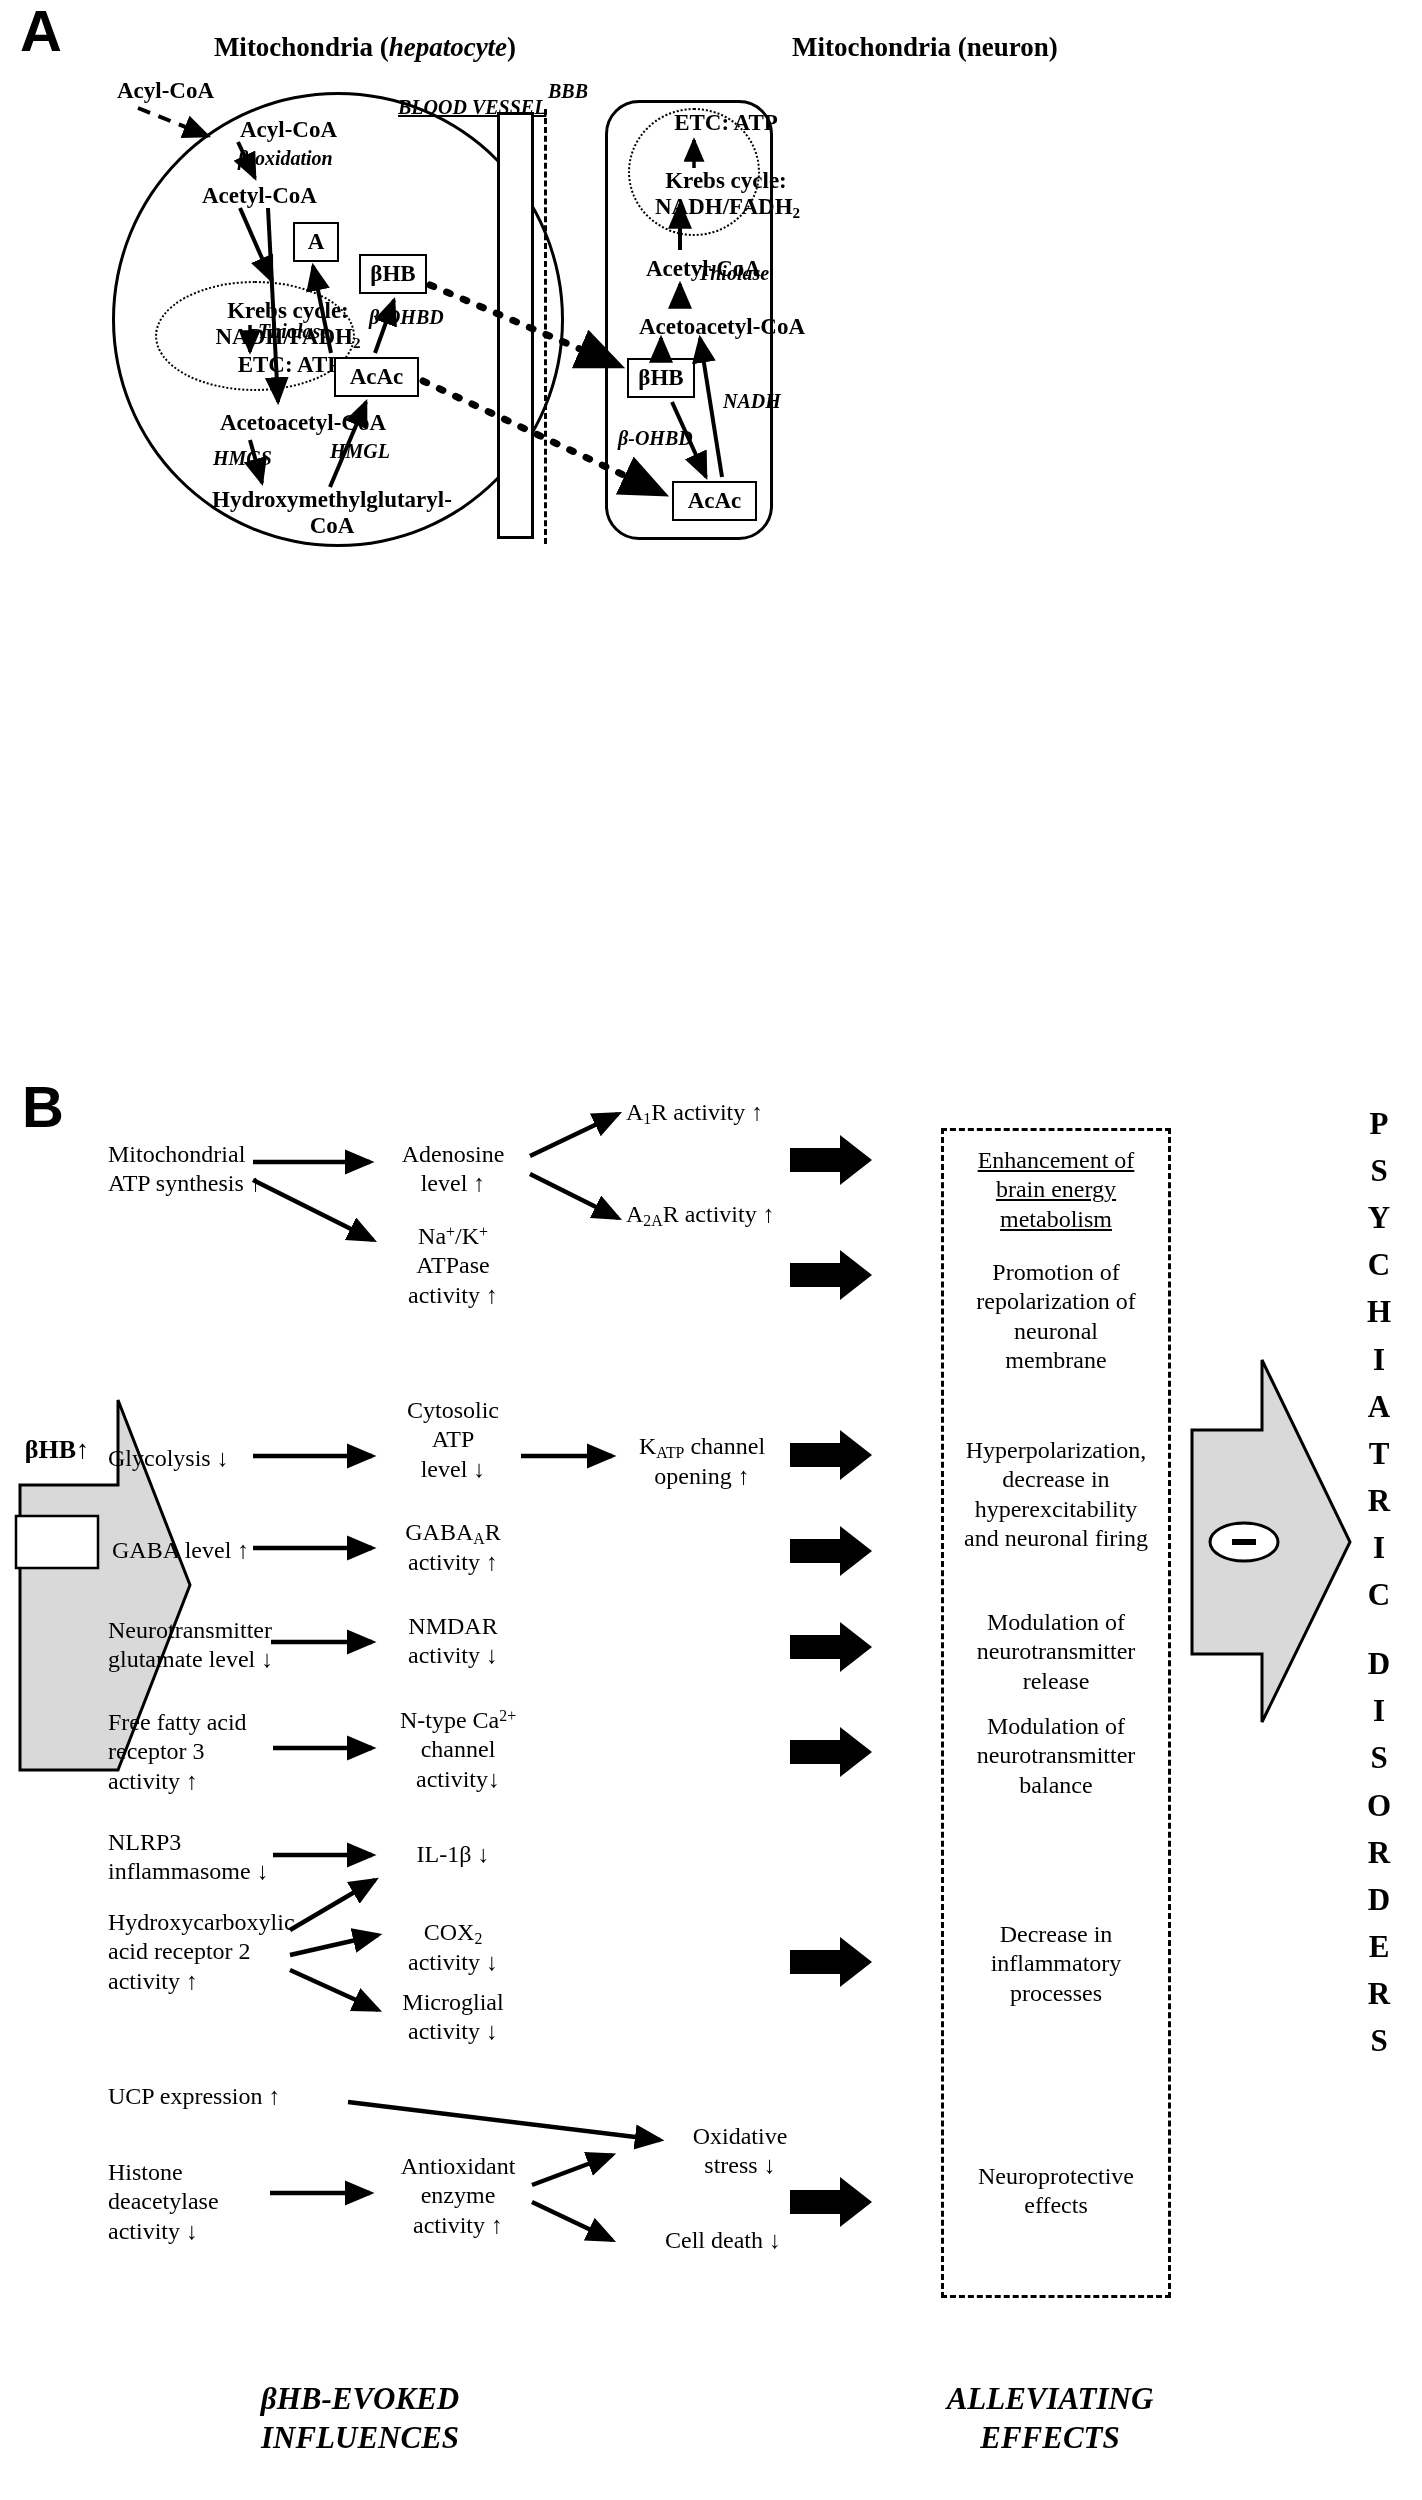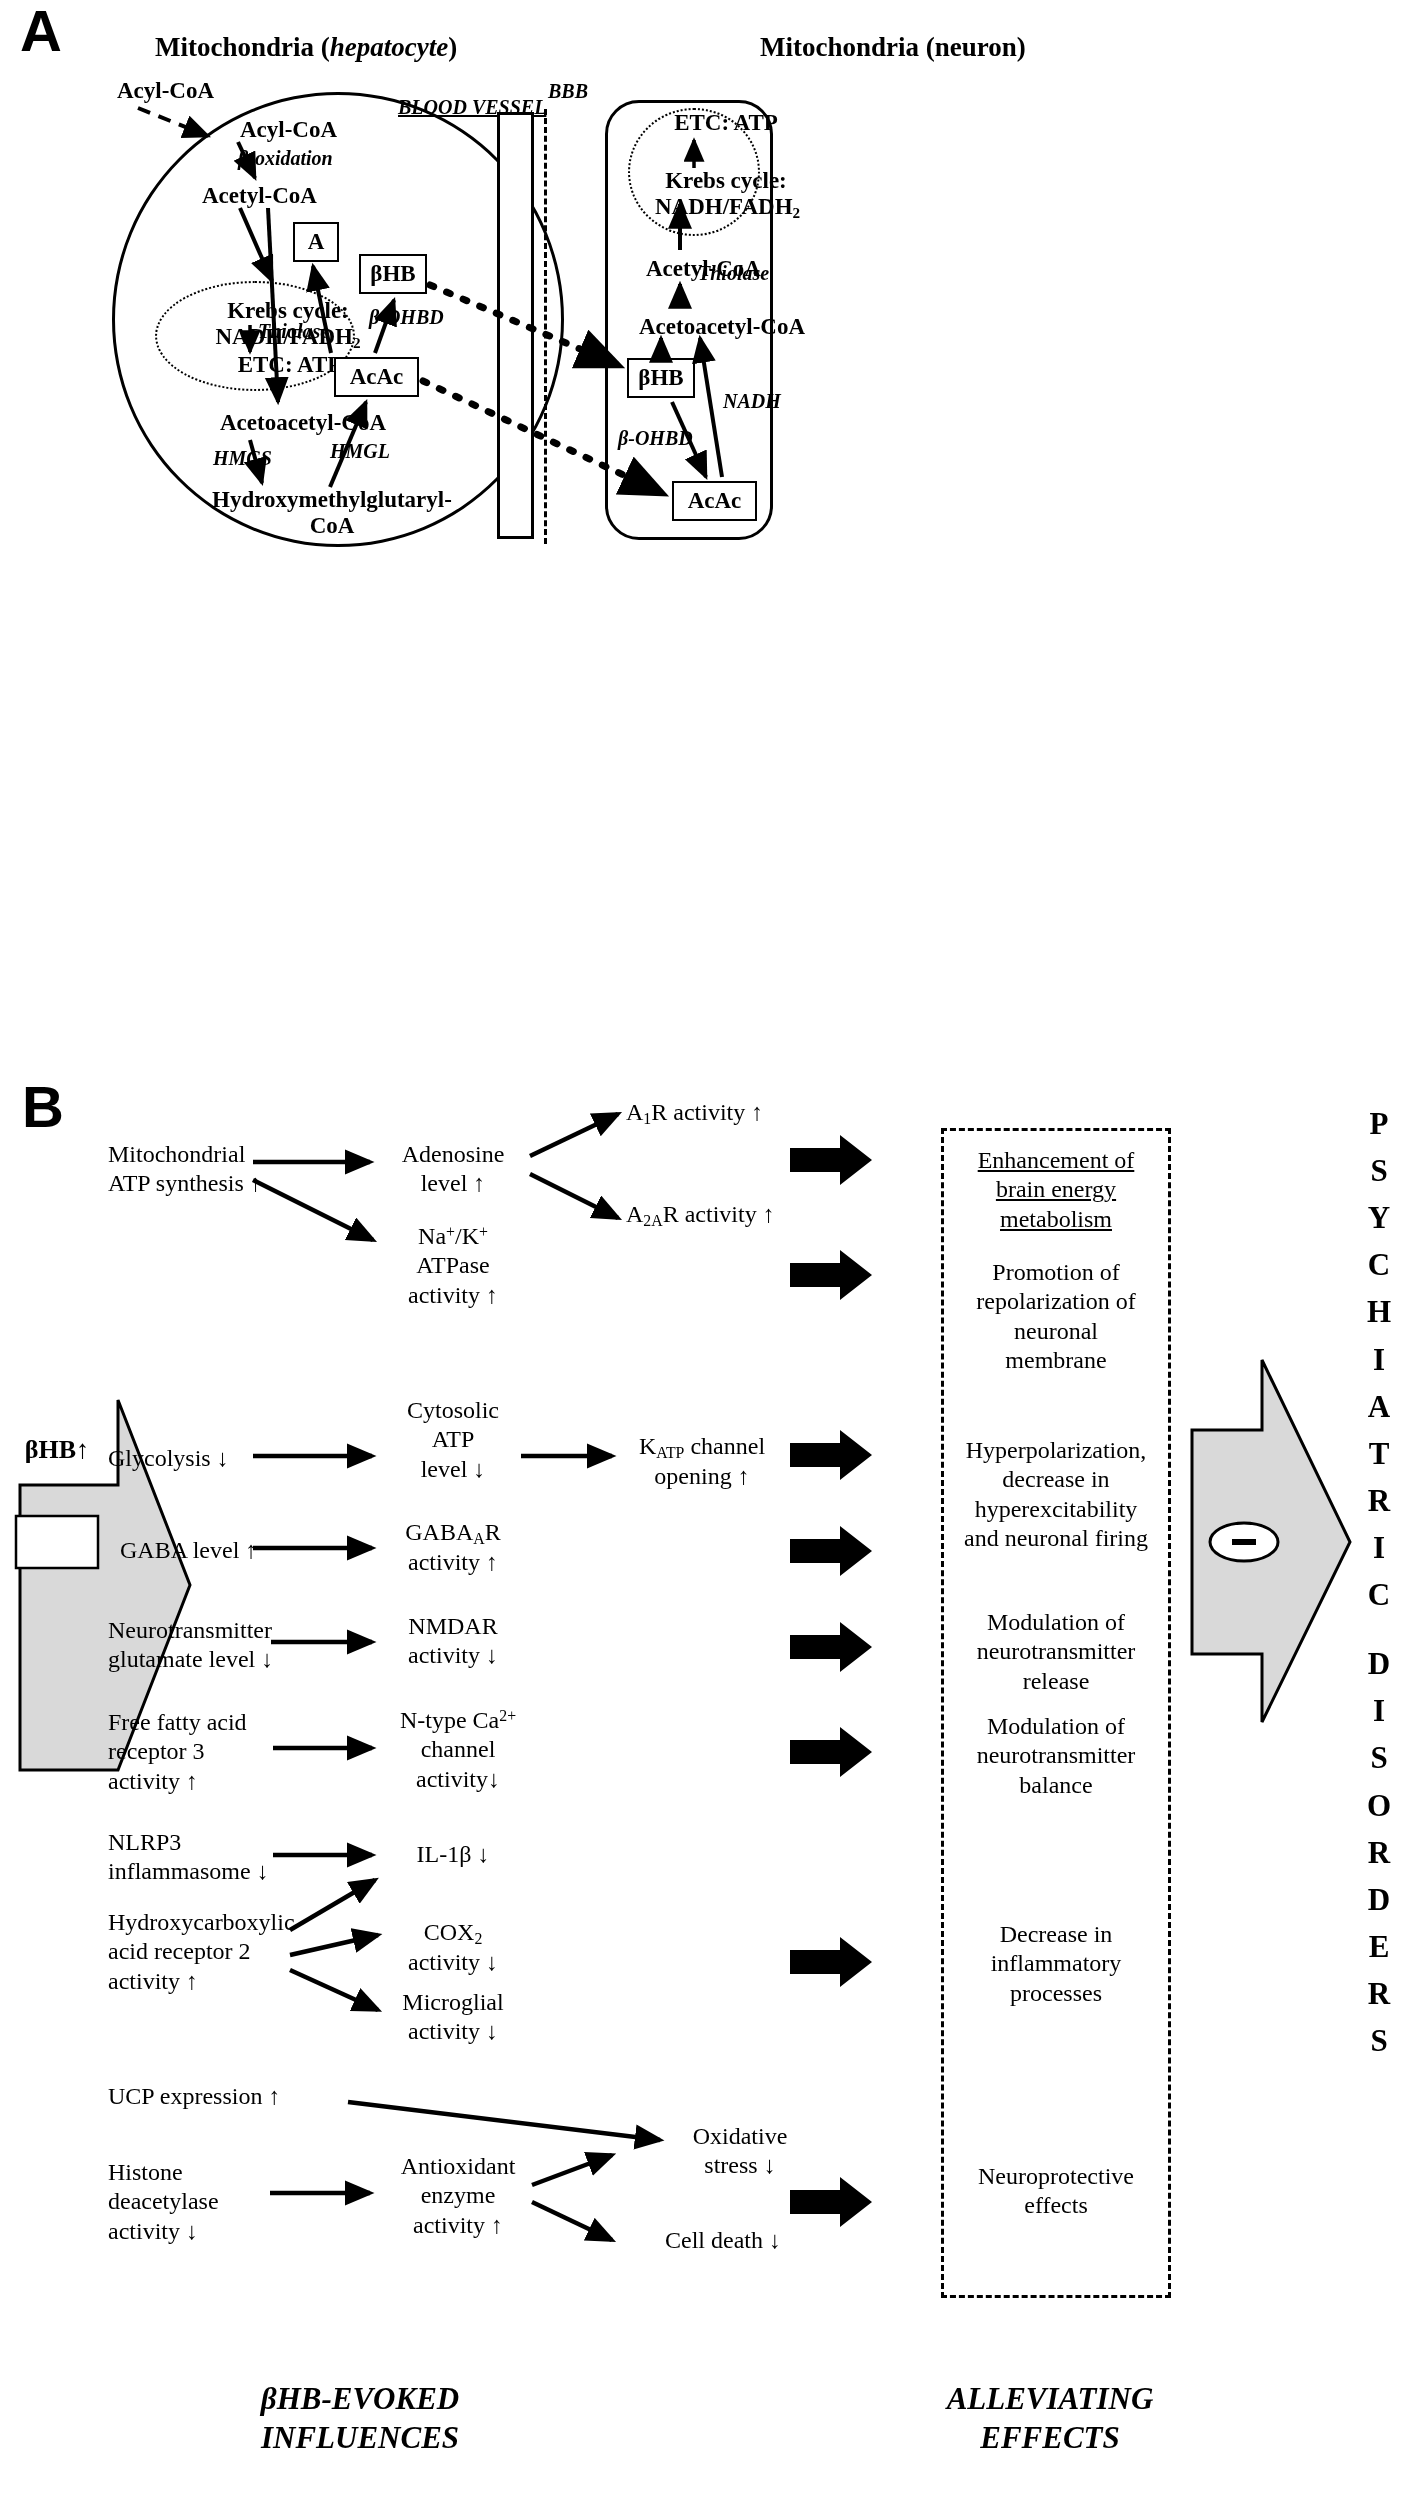--- a/index.html
+++ b/index.html
@@ -1,19 +1,19 @@
 <!DOCTYPE html>
 <html><head>
 <meta charset="utf-8">
 <style>
   html,body{margin:0;padding:0;background:#fff;}
   body{width:1422px;height:2500px;position:relative;font-family:"Liberation Serif",serif;color:#000;overflow:hidden;}
   .abs{position:absolute;}
   .panel-letter{font-family:"Liberation Sans",sans-serif;font-weight:bold;font-size:58px;line-height:1;}
-  .ttl{font-weight:bold;font-size:27px;white-space:nowrap;}
+  .ttl{font-weight:bold;font-size:27px;text-align:center;white-space:nowrap;}
   .ttl i{font-style:italic;}
   .lbl{font-weight:bold;font-size:23px;text-align:center;line-height:1.12;white-space:nowrap;margin-left:32px;}
   .lbl-it{font-style:italic;font-weight:bold;font-size:20px;white-space:nowrap;}
   .boxlbl{font-weight:bold;font-size:23px;border:2px solid #000;background:#fff;
           display:flex;align-items:center;justify-content:center;box-sizing:border-box;}
   .ellipse-big{border:3px solid #000;border-radius:50%;box-sizing:border-box;}
   .ellipse-dot{border:2px dotted #000;border-radius:50%;box-sizing:border-box;}
   .vessel{border:3px solid #000;box-sizing:border-box;background:#fff;}
   .bbb{border-left:3px dashed #000;}
   .neuron{border:3px solid #000;border-radius:34px;box-sizing:border-box;}
@@ -166,21 +166,21 @@
     <polygon points="790,690 840,690 840,677 872,702 840,727 840,714 790,714"></polygon>
     <polygon points="790,900 840,900 840,887 872,912 840,937 840,924 790,924"></polygon>
     <polygon points="790,1140 840,1140 840,1127 872,1152 840,1177 840,1164 790,1164"></polygon>
   </g>
 </svg>
 
 <div class="abs" style="left:16px;top:1432px;width:82px;height:35px;display:flex;align-items:center;justify-content:center;font-size:26px;font-weight:bold;text-align:center;">βHB↑</div>
 
 <div class="abs bnode l" style="left:108px;top:1140px;">Mitochondrial<br>ATP synthesis ↑</div>
 <div class="abs bnode l" style="left:108px;top:1444px;">Glycolysis ↓</div>
-<div class="abs bnode l" style="left:120px;top:1536px;text-align:right;">GABA  level ↑</div>
+<div class="abs bnode l" style="left:112px;top:1536px;text-align:right;">GABA  level ↑</div>
 <div class="abs bnode l" style="left:108px;top:1616px;">Neurotransmitter<br>glutamate level ↓</div>
 <div class="abs bnode l" style="left:108px;top:1708px;">Free fatty acid<br>receptor 3<br>activity ↑</div>
 <div class="abs bnode l" style="left:108px;top:1828px;">NLRP3<br>inflammasome  ↓</div>
 <div class="abs bnode l" style="left:108px;top:1908px;">Hydroxycarboxylic<br>acid receptor 2<br>activity ↑</div>
 <div class="abs bnode l" style="left:108px;top:2082px;">UCP expression ↑</div>
 <div class="abs bnode l" style="left:108px;top:2158px;">Histone<br>deacetylase<br>activity ↓</div>
 
 <div class="abs bnode" style="left:378px;top:1140px;width:150px;">Adenosine<br>level ↑</div>
 <div class="abs bnode" style="left:378px;top:1222px;width:150px;">Na<sup>+</sup>/K<sup>+</sup><br>ATPase<br>activity ↑</div>
 <div class="abs bnode" style="left:378px;top:1396px;width:150px;">Cytosolic<br>ATP<br>level ↓</div>

